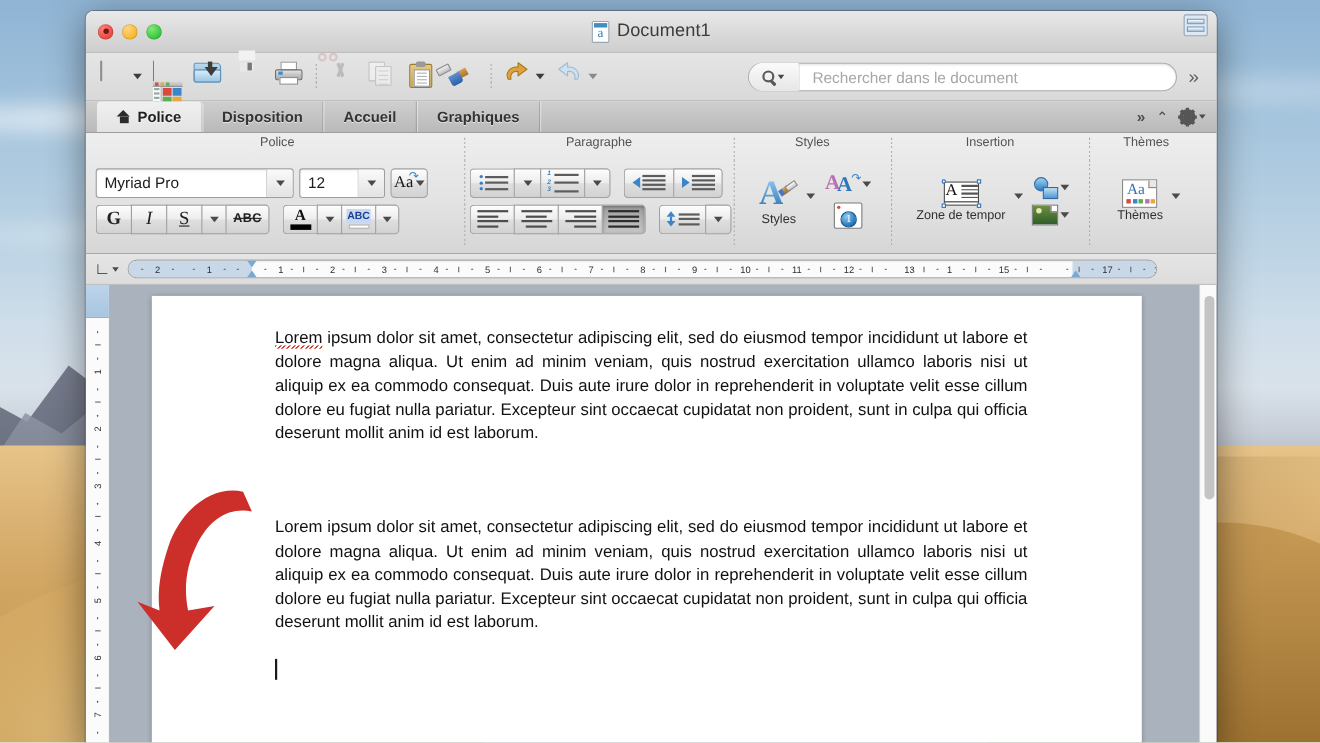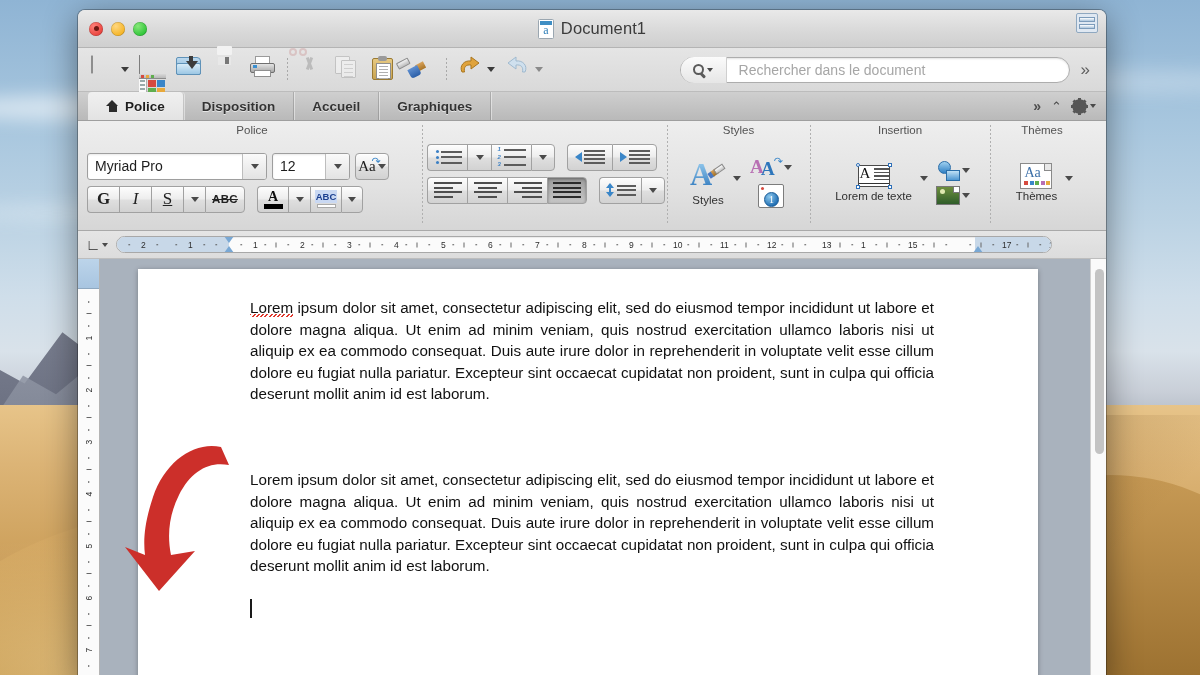--- a/index.html
+++ b/index.html
@@ -639,20 +639,21 @@
               </div>
               <div class="ctl fbtn narrow">
                   <i class="dcaret"></i>
                 </div>
             </div>
           </div>
         </div>
       </div>
 
       <div class="rgroup" style="width:245px">
+        <div class="rglabel">Paragraphe</div>
         <div class="rgbody">
           <div class="rrow">
             <div class="seg">
               <div class="ctl" style="width:40px">
                 <span class="mi bul">
                   <span class="r">
                       <i class="d"></i>
                       <i class="ln"></i>
                     </span>
                   <span class="r">
@@ -817,21 +818,21 @@
                     <i></i>
                     <i></i>
                     <i></i>
                   </span>
                   <span class="ul"></span>
                 <span class="hnd tl"></span>
                   <span class="hnd tr"></span>
                   <span class="hnd bl"></span>
                   <span class="hnd br"></span>
               </span>
-              <span class="lbl">Lorem de texte</span>
+              <span class="lbl">Zone de tempor</span>
             </div>
             <i class="dcaret" style="margin-top:13px"></i>
           </div>
           <div style="display:flex;flex-direction:column;gap:5px">
             <div style="display:flex;align-items:flex-start;gap:2px">
               <span class="shape-ico">
                   <i class="c"></i>
                   <i class="s"></i>
                 </span>
               <i class="dcaret" style="margin-top:7px"></i>

